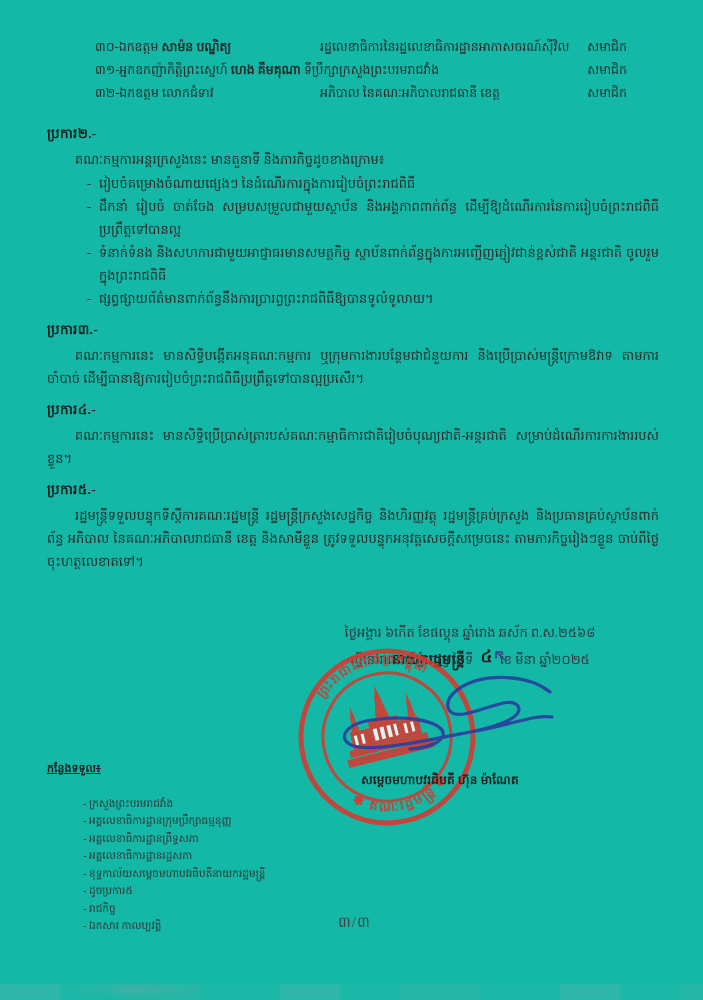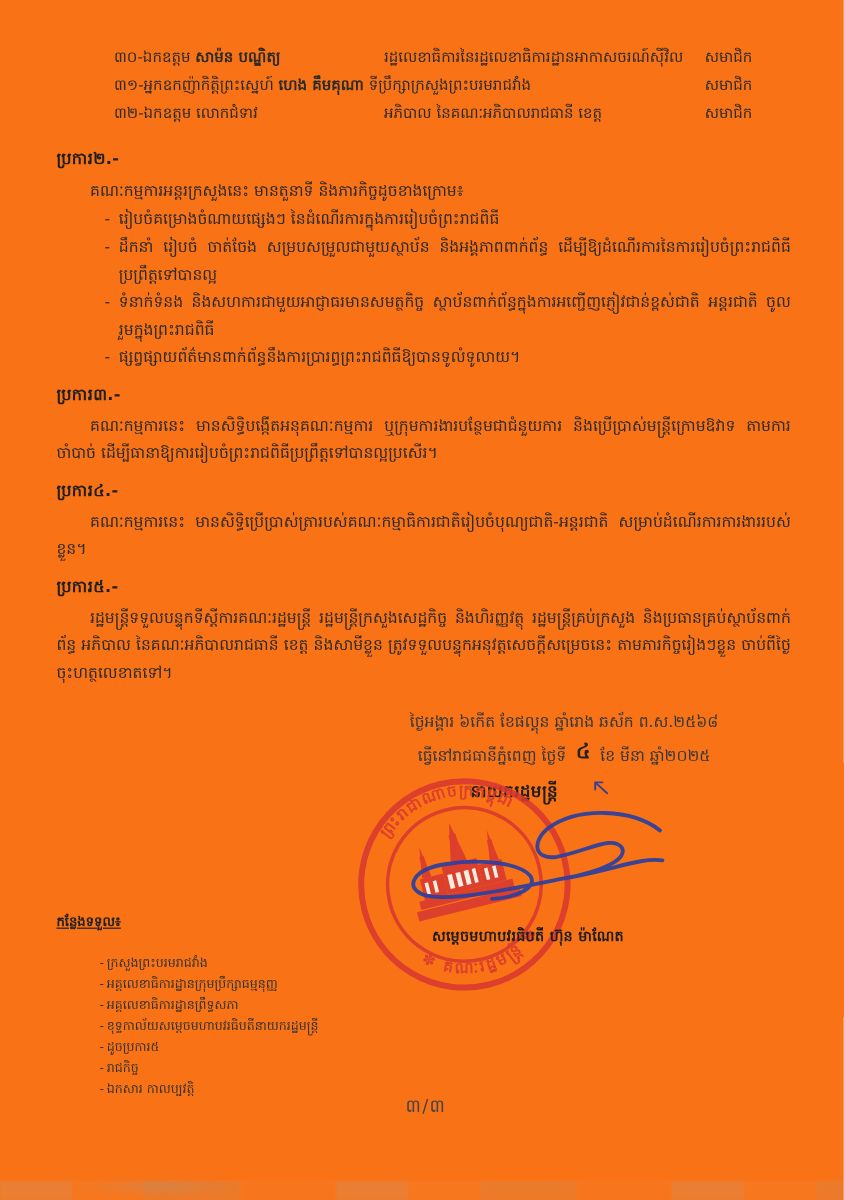--- a/index.html
+++ b/index.html
@@ -4,23 +4,24 @@
 <style>
   html,body{margin:0;padding:0;}
   body{
     background:#e8eceb;
     font-family:"DejaVu Sans","Liberation Sans",sans-serif;
   }
   #page{
     position:relative;
     width:703px;height:1000px;
     margin:0 auto;
-    background:#f97316;
+    background:#14b8a6;
     color:#2b2b2b;
     overflow:hidden;
+    font-family:Liberation Serif, serif;
   }
   
   #members{
     position:absolute;top:36px;left:95px;width:532px;
     font-size:12.5px;line-height:23px;
   }
   .m-row{display:flex;align-items:baseline;white-space:nowrap;}
   .m-left{flex:0 0 auto;}
   .m-left.fixed{width:225px;}
   .m-name{font-weight:bold;}
@@ -35,21 +36,21 @@
     font-weight:bold;font-size:13.5px;color:#1f1f1f;
     margin:8px 0 3px 0;letter-spacing:.3px;
   }
   .art-body{margin:0;text-align:justify;}
   .art-body .indent{display:inline-block;width:28px;}
   ul.bullets{margin:1px 0 2px 0;padding:0 0 0 40px;list-style:none;}
   ul.bullets li{position:relative;padding-left:12px;text-align:justify;}
   ul.bullets li::before{content:"-";position:absolute;left:0;top:0;}
   
   #date-block{
-    position:absolute;top:590px;right:48px;width:370px;
+    position:absolute;top:620px;right:48px;width:370px;
     text-align:center;font-size:13px;line-height:26px;color:#30383f;
   }
   #date-block .day{
     font-size:17px;font-weight:bold;display:inline-block;
     transform:translateY(-2px);padding:0 4px;color:#222;
   }
   
   #sig-title{
     position:absolute;top:650px;left:392px;
     font-size:14px;font-weight:bold;color:#1f1f1f;letter-spacing:.3px;
@@ -215,20 +216,21 @@
              C 196,64 222,52 240,55" stroke="#2a3fa0" stroke-width="3.2" fill="none" stroke-linecap="round" stroke-linejoin="round" opacity="0.92"></path>
   </svg>
 
   <div id="signer-name">សម្តេចមហាបវរធិបតី ហ៊ុន ម៉ាណែត</div>
 
   <div id="recipients">
     <div class="rc-heading">កន្លែងទទួល៖</div>
     <div class="rc-item">ក្រសួងព្រះបរមរាជវាំង</div>
     <div class="rc-item">អគ្គលេខាធិការដ្ឋានក្រុមប្រឹក្សាធម្មនុញ្ញ</div>
     <div class="rc-item">អគ្គលេខាធិការដ្ឋានព្រឹទ្ធសភា</div>
+    <div class="rc-item">អគ្គលេខាធិការដ្ឋានរដ្ឋសភា</div>
     <div class="rc-item">ខុទ្ទកាល័យសម្តេចមហាបវរធិបតីនាយករដ្ឋមន្ត្រី</div>
     <div class="rc-item">ដូចប្រការ៥</div>
     <div class="rc-item">រាជកិច្ច</div>
     <div class="rc-item">ឯកសារ កាលប្បវត្តិ</div>
   </div>
 
   <div id="page-number">៣/៣</div>
   <div id="bottom-artifact"></div>
   <div id="smudge"></div>
 

